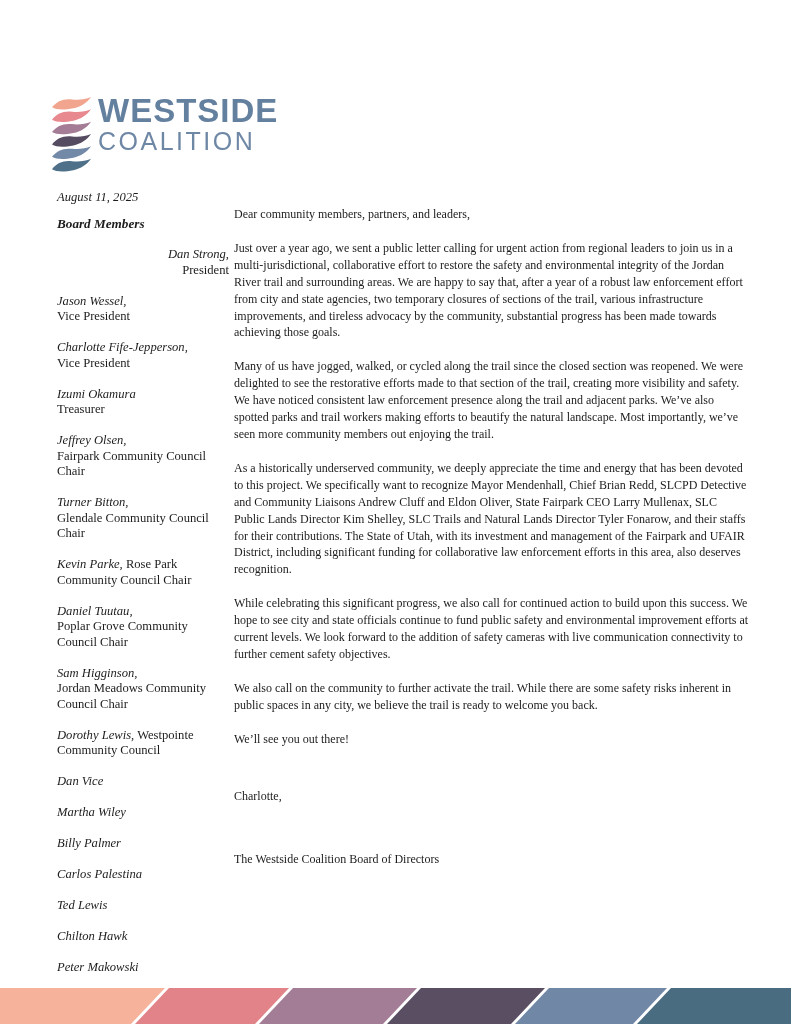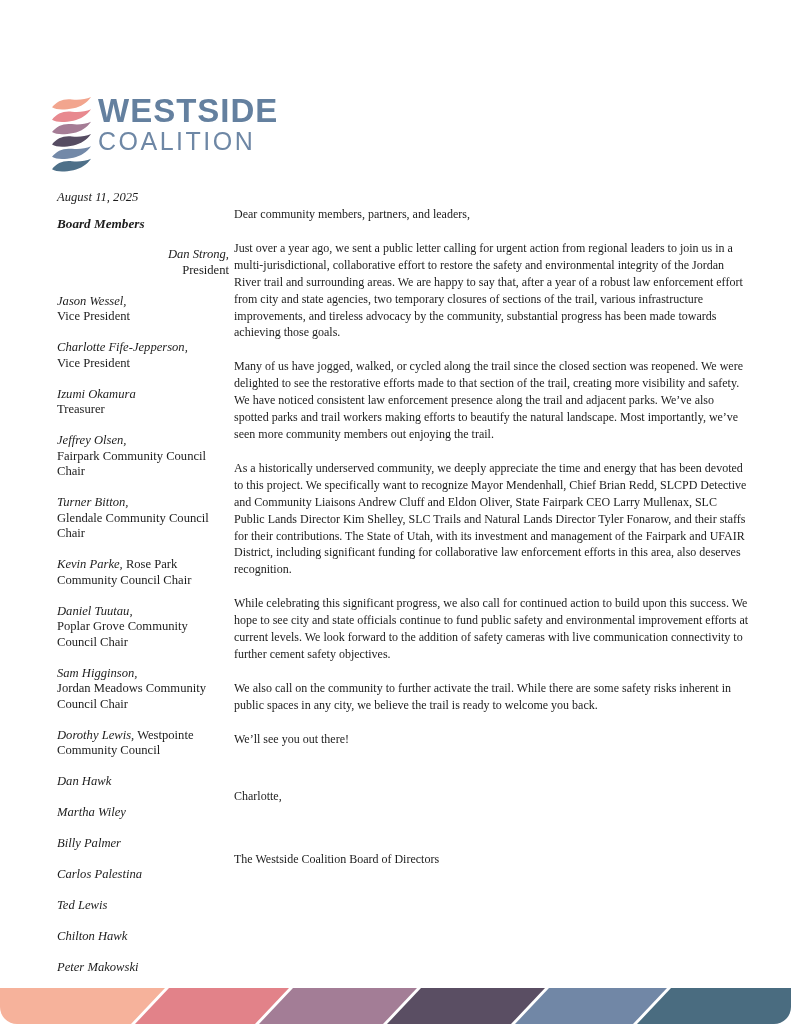--- a/index.html
+++ b/index.html
@@ -4,21 +4,20 @@
 <style>
   html, body { margin: 0; padding: 0; background: #ffffff; }
   .page {
     position: relative;
     width: 791px;
     height: 1024px;
     background: #ffffff;
     overflow: hidden;
     font-family: "Liberation Serif", serif;
     color: #1c1c1c;
-    border-radius: 17px;
   }
 
   
   .logo {
     position: absolute;
     left: 50px;
     top: 95px;
     display: flex;
     align-items: flex-start;
     gap: 4px;
@@ -109,21 +108,21 @@
         <div class="member first"><span class="m-name">Dan Strong,</span><br><span class="m-title">President</span></div>
         <div class="member"><span class="m-name">Jason Wessel,</span><br><span class="m-title">Vice President</span></div>
         <div class="member"><span class="m-name">Charlotte Fife-Jepperson,</span><br><span class="m-title">Vice President</span></div>
         <div class="member"><span class="m-name">Izumi Okamura</span><br><span class="m-title">Treasurer</span></div>
         <div class="member"><span class="m-name">Jeffrey Olsen,</span><br><span class="m-title">Fairpark Community Council Chair</span></div>
         <div class="member"><span class="m-name">Turner Bitton,</span><br><span class="m-title">Glendale Community Council Chair</span></div>
         <div class="member"><span class="m-name">Kevin Parke,</span> <span class="m-title">Rose Park Community Council Chair</span></div>
         <div class="member"><span class="m-name">Daniel Tuutau,</span><br><span class="m-title">Poplar Grove Community Council Chair</span></div>
         <div class="member"><span class="m-name">Sam Higginson,</span><br><span class="m-title">Jordan Meadows Community Council Chair</span></div>
         <div class="member"><span class="m-name">Dorothy Lewis,</span> <span class="m-title">Westpointe Community Council</span></div>
-        <div class="member"><span class="m-name">Dan Hawk</span></div>
+        <div class="member"><span class="m-name">Dan Vice</span></div>
         <div class="member"><span class="m-name">Martha Wiley</span></div>
         <div class="member"><span class="m-name">Billy Palmer</span></div>
         <div class="member"><span class="m-name">Carlos Palestina</span></div>
         <div class="member"><span class="m-name">Ted Lewis</span></div>
         <div class="member"><span class="m-name">Chilton Hawk</span></div>
         <div class="member"><span class="m-name">Peter Makowski</span></div>
       </div>
   </aside>
 
   <main class="main">

